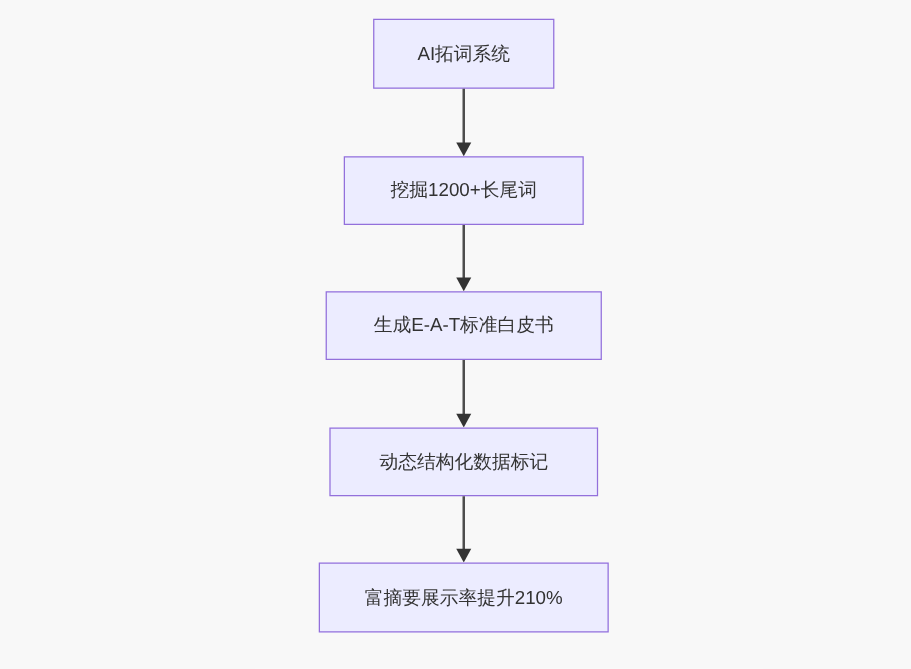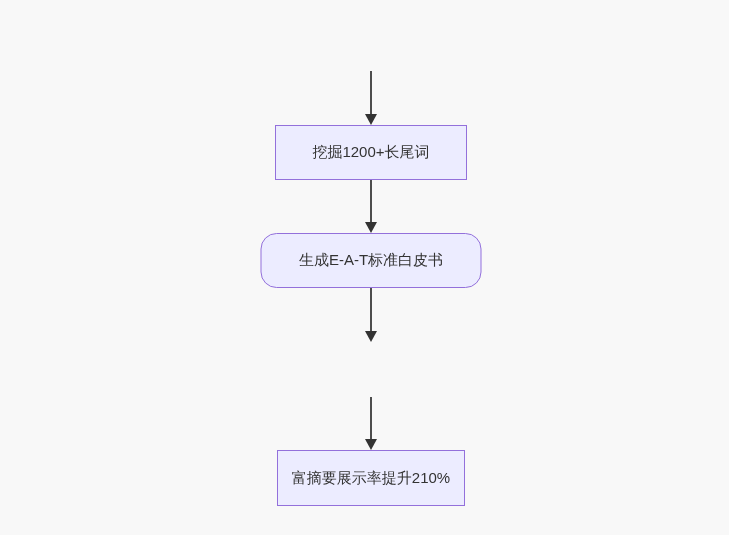--- a/index.html
+++ b/index.html
@@ -24,23 +24,23 @@
     border: 1px solid #9370DB;
     color: #333333;
     font-size: 15px;
     display: flex;
     align-items: center;
     justify-content: center;
     white-space: nowrap;
   }
   .node-1 { top: 15px;  width: 145px; height: 56px; }
   .node-2 { top: 125px; width: 192px; justify-content: center; }
-  .node-3 { top: 233px; width: 221px; border-radius: 16px; }
+  .node-3 { top: 233px; width: 221px; }
   .node-4 { top: 342px; width: 215px; }
-  .node-5 { top: 450px; width: 188px; height: 56px; }
+  .node-5 { top: 450px; width: 232px; height: 56px; }
 
   .connector {
     position: absolute;
     left: 371px;
     transform: translateX(-50%);
     width: 12px;
   }
   .conn-1 { top: 71px;  height: 54px; }
   .conn-2 { top: 180px; height: 53px; }
   .conn-3 { top: 288px; height: 54px; }
@@ -65,20 +65,23 @@
     border-left: 6px solid transparent;
     border-right: 6px solid transparent;
     border-top: 11px solid #333333;
   }
 </style>
 </head>
 <body>
 
 <div class="canvas">
 
+  <div class="flow-node node-1">
+    <span>AI拓词系统</span>
+  </div>
 
   <div class="connector conn-1">
     <div class="line"></div>
     <div class="arrowhead"></div>
   </div>
 
   <div class="flow-node node-2">
     <span>挖掘1200+长尾词</span>
   </div>
 
@@ -89,20 +92,23 @@
 
   <div class="flow-node node-3">
     <span>生成E-A-T标准白皮书</span>
   </div>
 
   <div class="connector conn-3">
     <div class="line"></div>
     <div class="arrowhead"></div>
   </div>
 
+  <div class="flow-node node-4">
+    <span>动态结构化数据标记</span>
+  </div>
 
   <div class="connector conn-4">
     <div class="line"></div>
     <div class="arrowhead"></div>
   </div>
 
   <div class="flow-node node-5">
     <span>富摘要展示率提升210%</span>
   </div>
 

